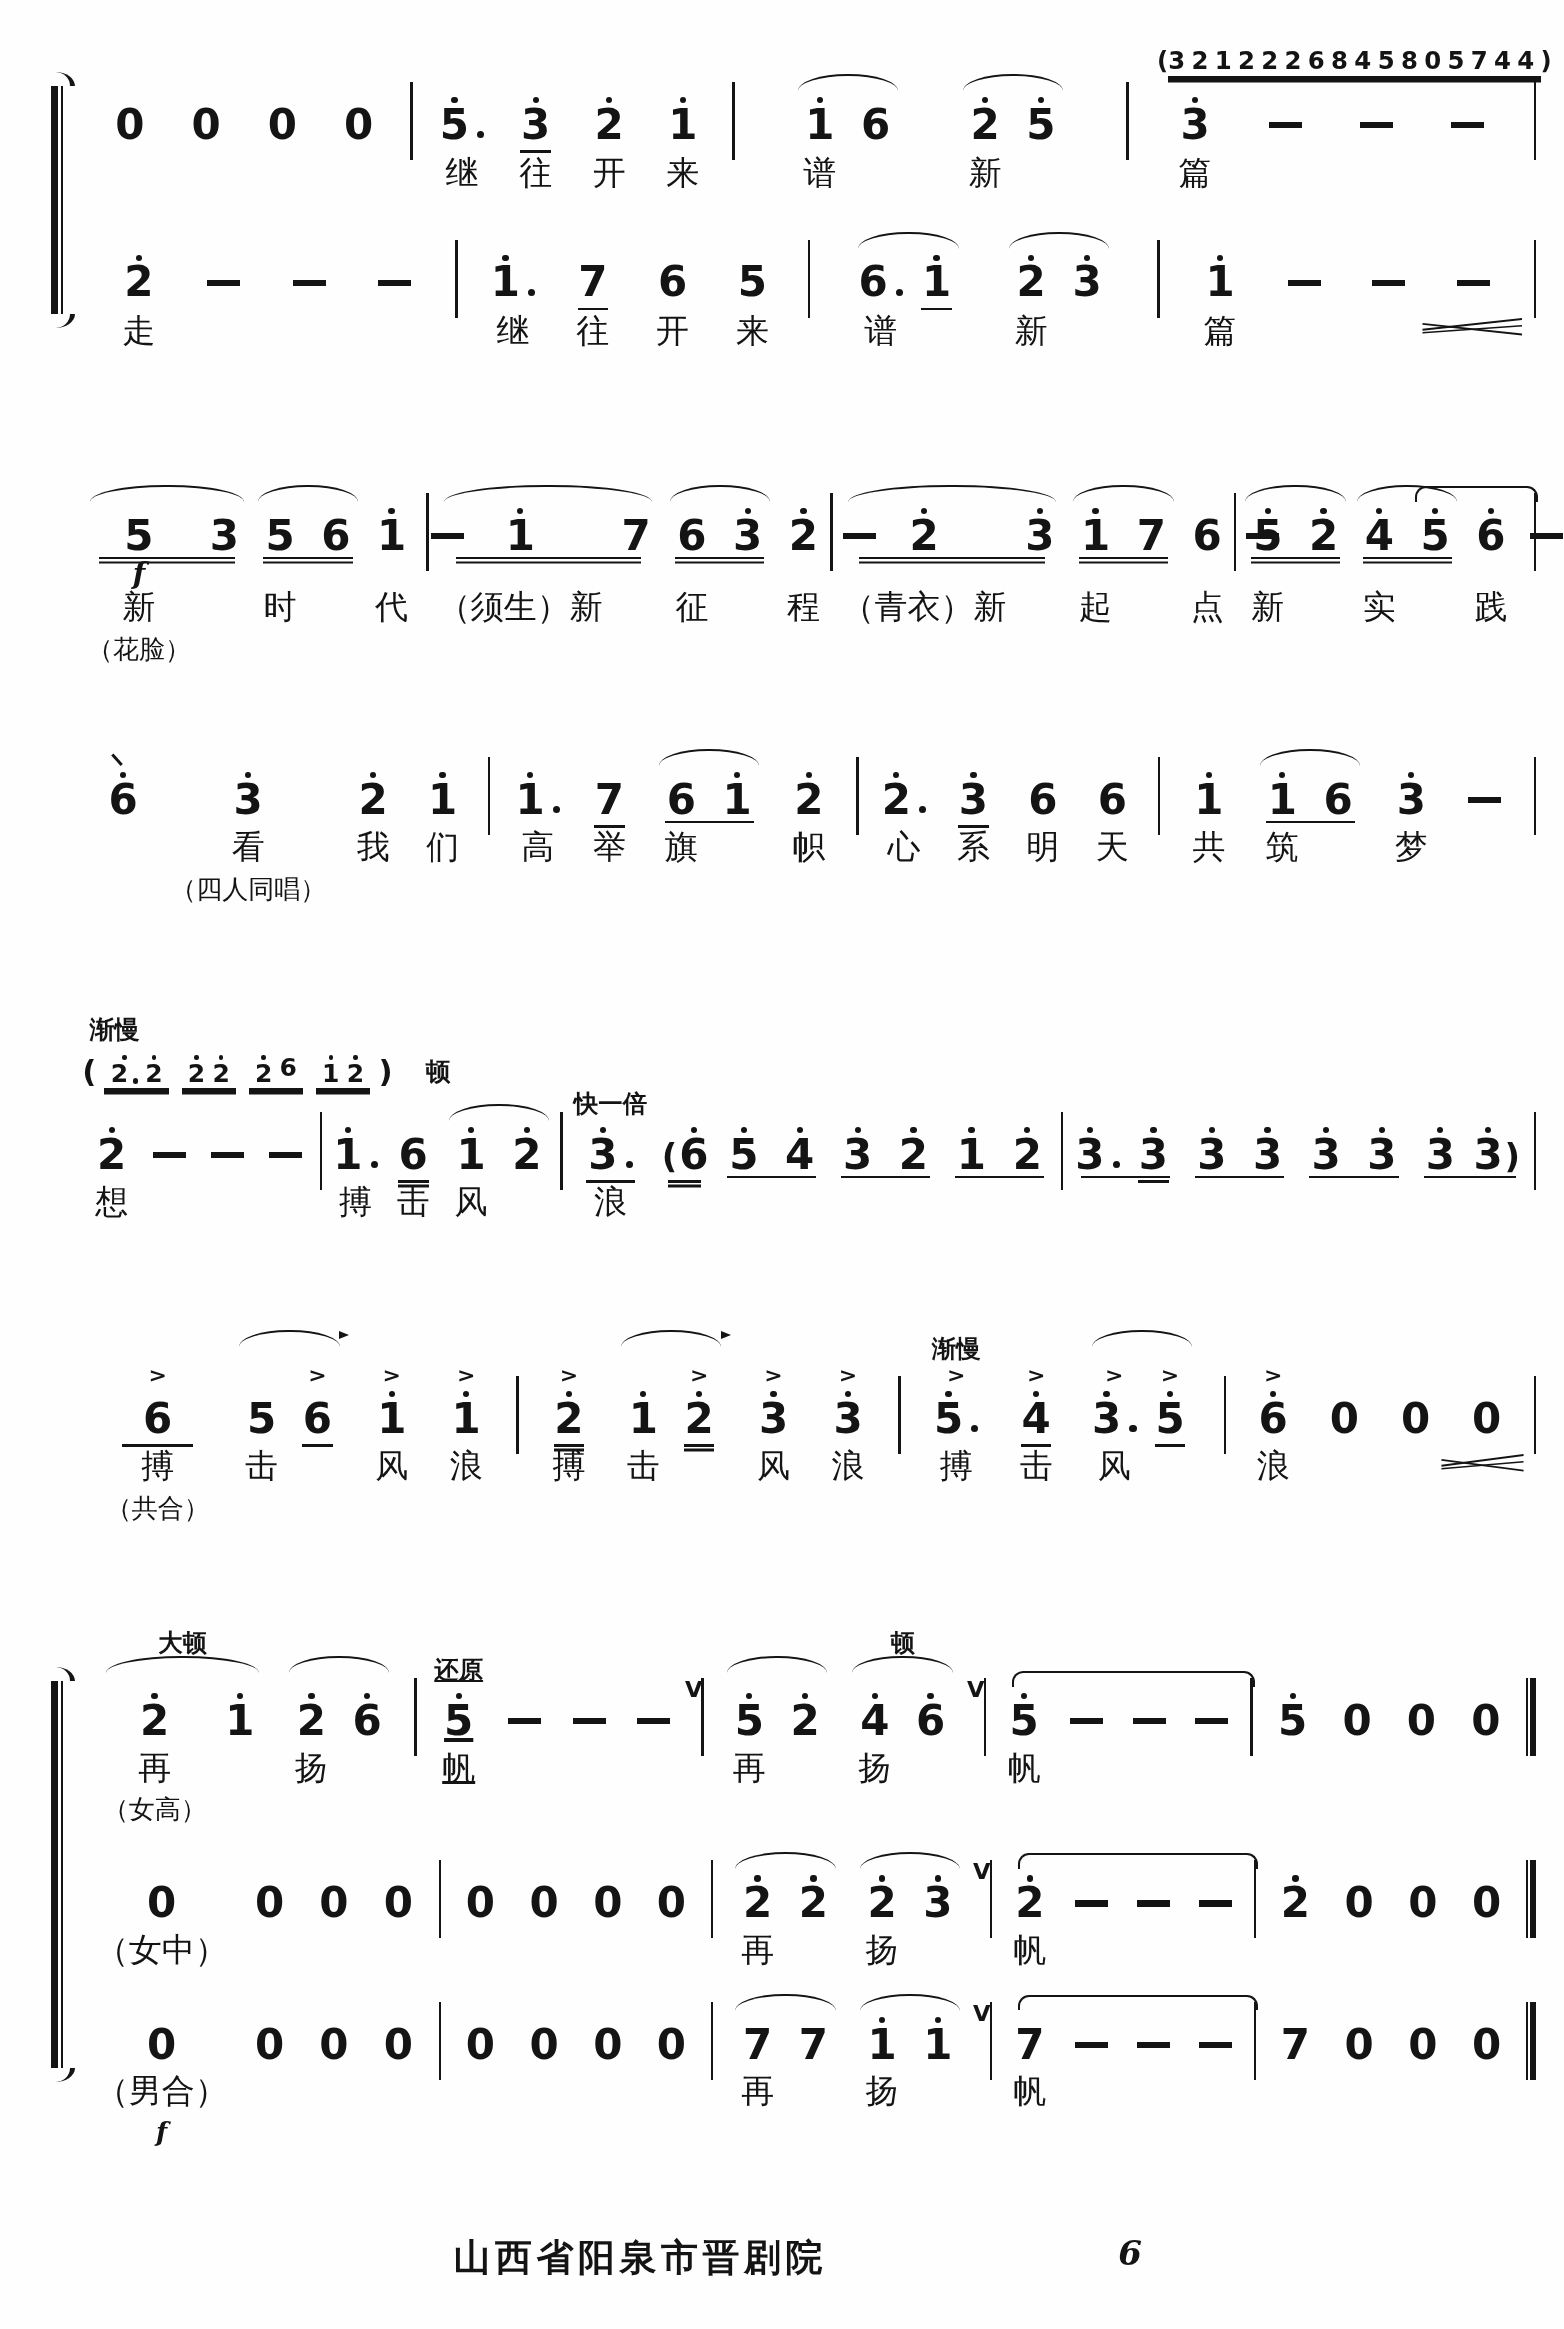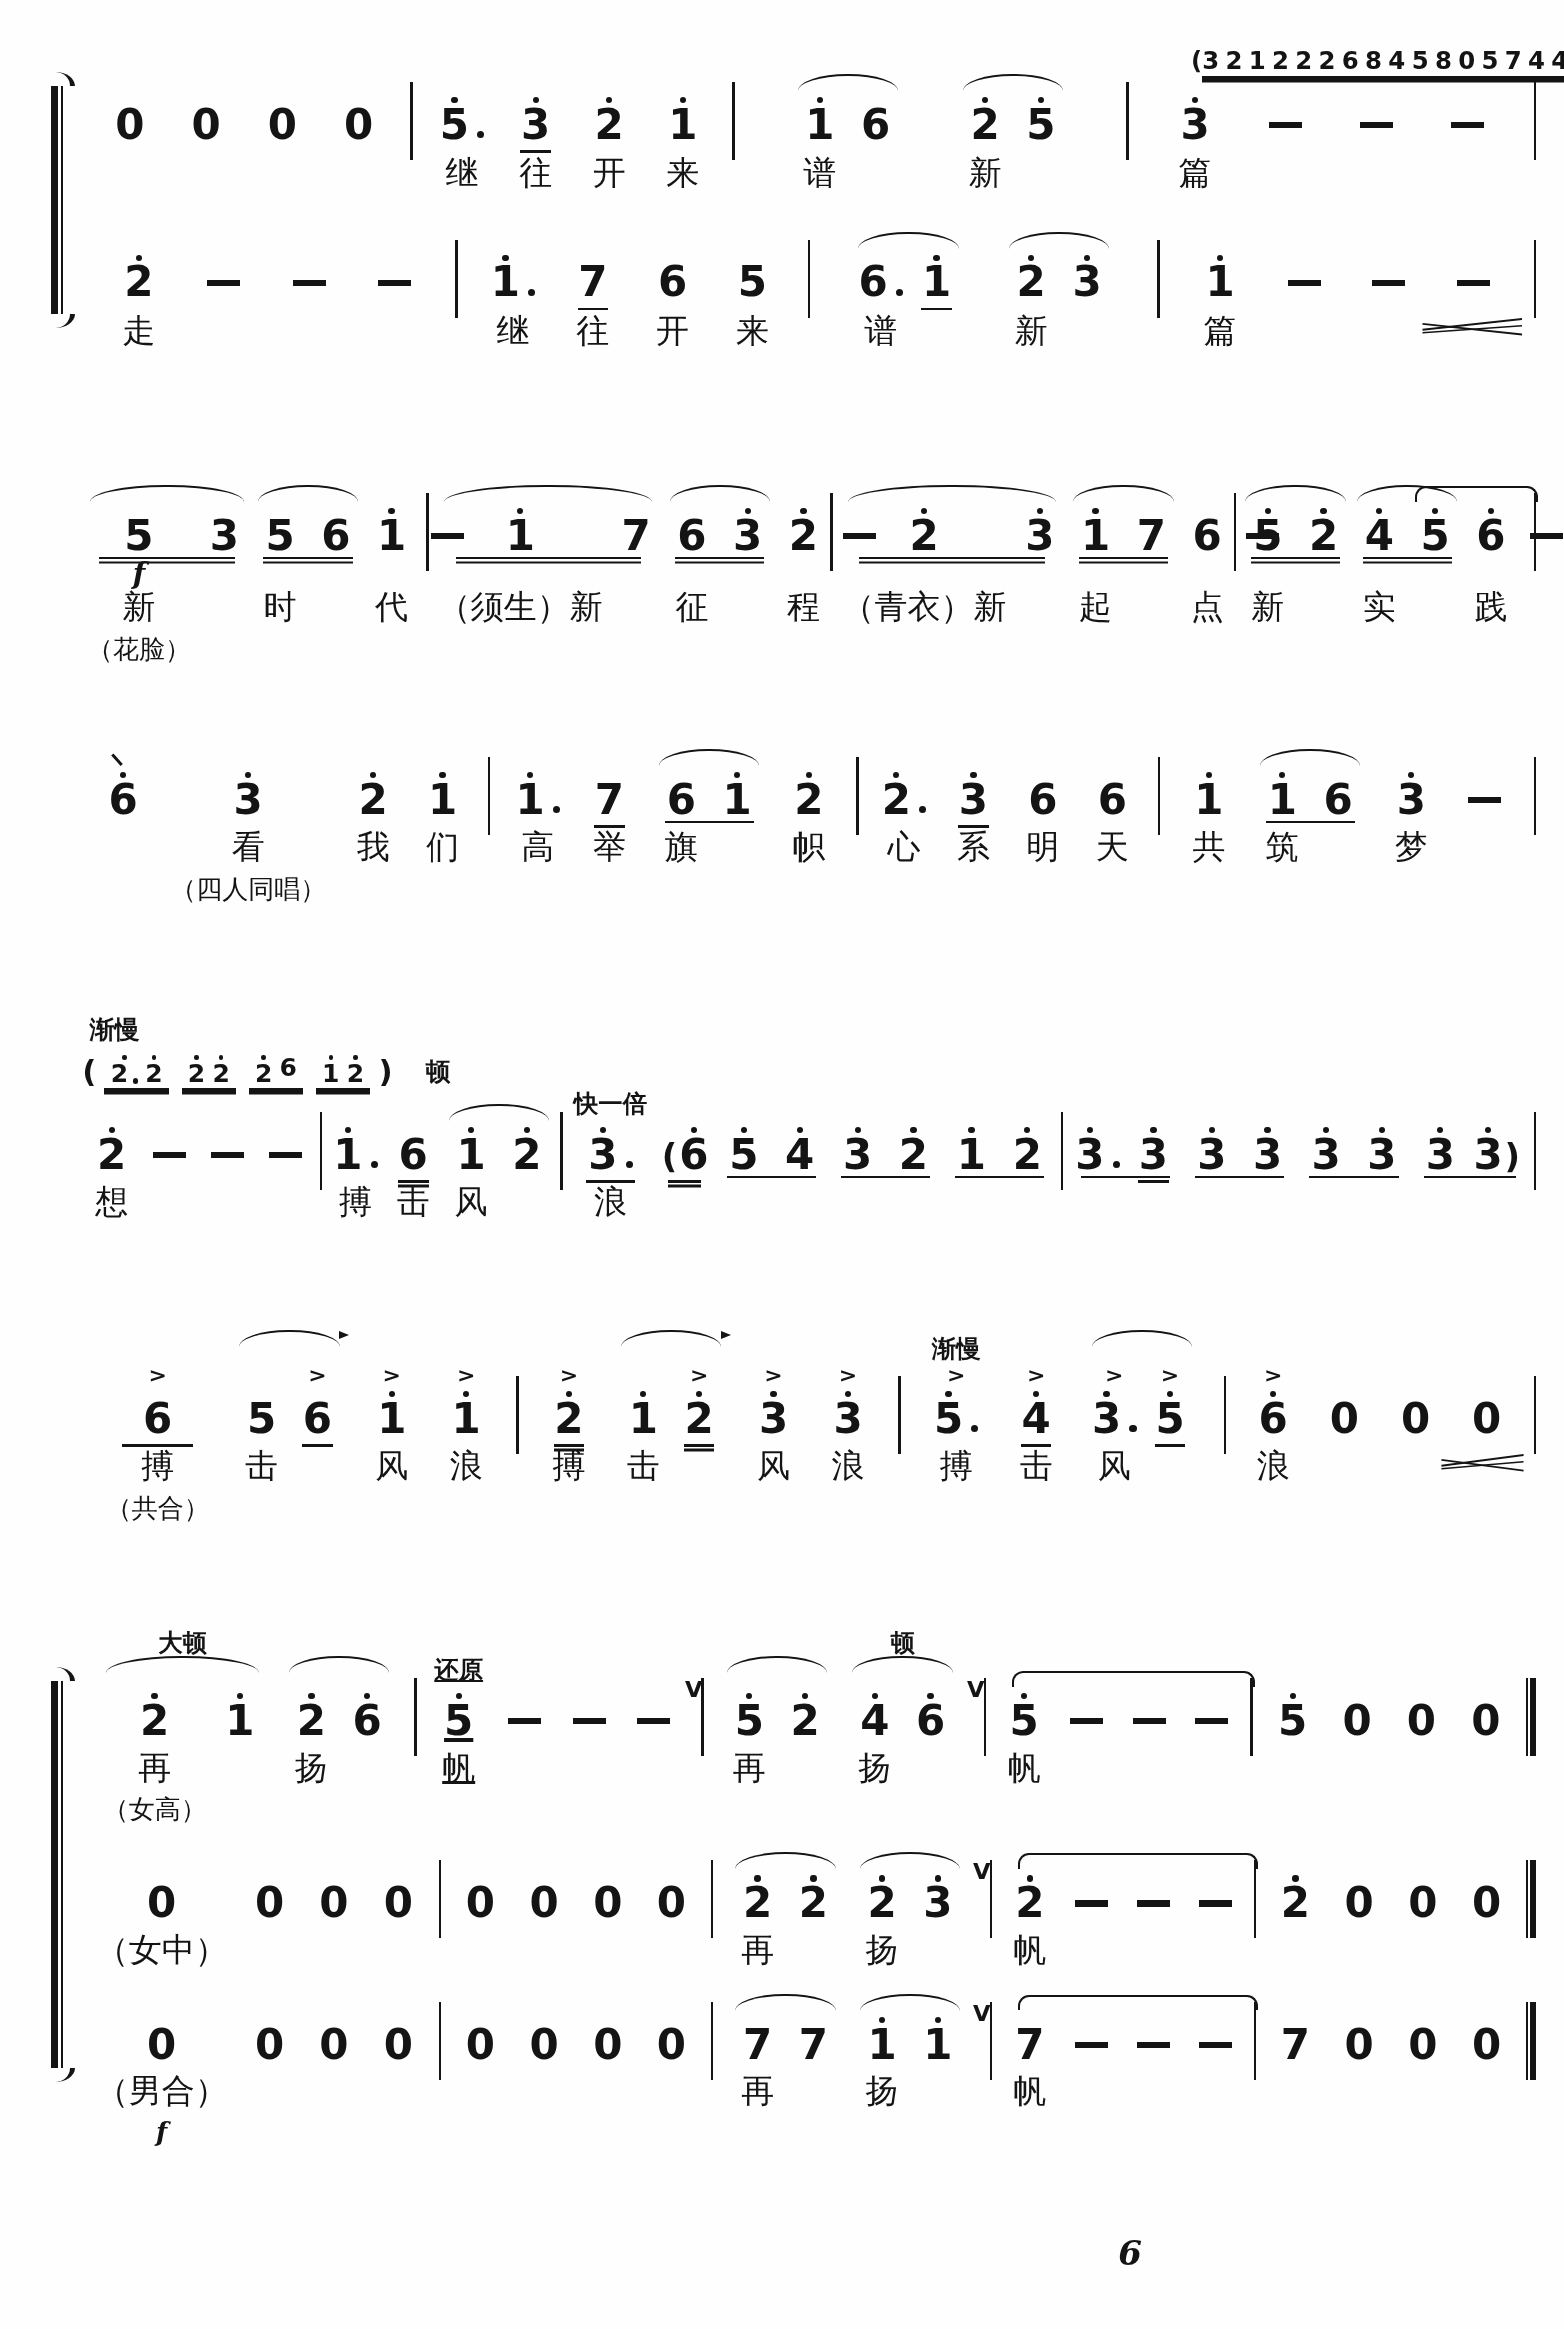--- a/index.html
+++ b/index.html
@@ -74,21 +74,21 @@
   .obracket{position:absolute;left:-27px;width:11.8px;border-left:7.2px solid #141414;border-right:2.4px solid #141414;box-sizing:border-box;}
   .sys1 .obracket{top:34px;height:228px;}
   .sys6 .obracket{top:56px;height:387px;}
   .obracket::before,.obracket::after{content:"";position:absolute;left:-8.1px;width:20px;height:13.6px;
     border-right:5.4px solid #141414;}
   .obracket::before{top:-13.6px;border-bottom:none;border-top-right-radius:100% 130%;}
   .obracket::after{bottom:-13.6px;border-top:none;border-bottom-right-radius:100% 130%;}
 
   
   .cue-run{position:absolute;left:7%;right:2%;top:-3.6px;display:flex;justify-content:space-between;
-    font-weight:700;font-size:24.4px;line-height:1.05;margin-left:34px;}
+    font-weight:700;font-size:24.4px;line-height:1.05;}
   .cgrp{white-space:nowrap;}
   .cdig{letter-spacing:6.3px;border-bottom:2.7px solid #141414;box-shadow:0 4.5px 0 #141414;padding-bottom:0.9px;}
   .cue-intro{position:absolute;left:1%;top:0;white-space:nowrap;}
   .ci-label{font-size:25px;font-weight:700;margin:0 0 9px 9px;}
   .ci-row{display:flex;align-items:flex-end;}
   .ci-par{font-size:31px;font-weight:700;line-height:1;margin:0 1.8px 3.6px;}
   .mgrp{display:inline-flex;border-bottom:2.7px solid #141414;box-shadow:0 4.5px 0 #141414;
     padding:0 2.7px 1.8px;margin:0 6.3px;}
   .mt{display:inline-flex;flex-direction:column;align-items:center;margin:0 3.6px;}
   .mhd{width:4.5px;height:4.5px;border-radius:50%;background:#141414;margin-bottom:1.8px;}
@@ -2644,16 +2644,17 @@
                 <div class="s-lyr"></div>
                 <div class="s-lyr2"></div>
               </div>
             </div>
           </div>
           <div class="bar final"></div>
         </div>
       </div>
     </div>
   <div class="footer">
+    <span class="publisher">山西省阳泉市晋剧院</span>
     <span class="pagenum">6</span>
   </div>
 </div>
 
 
 </body></html>

